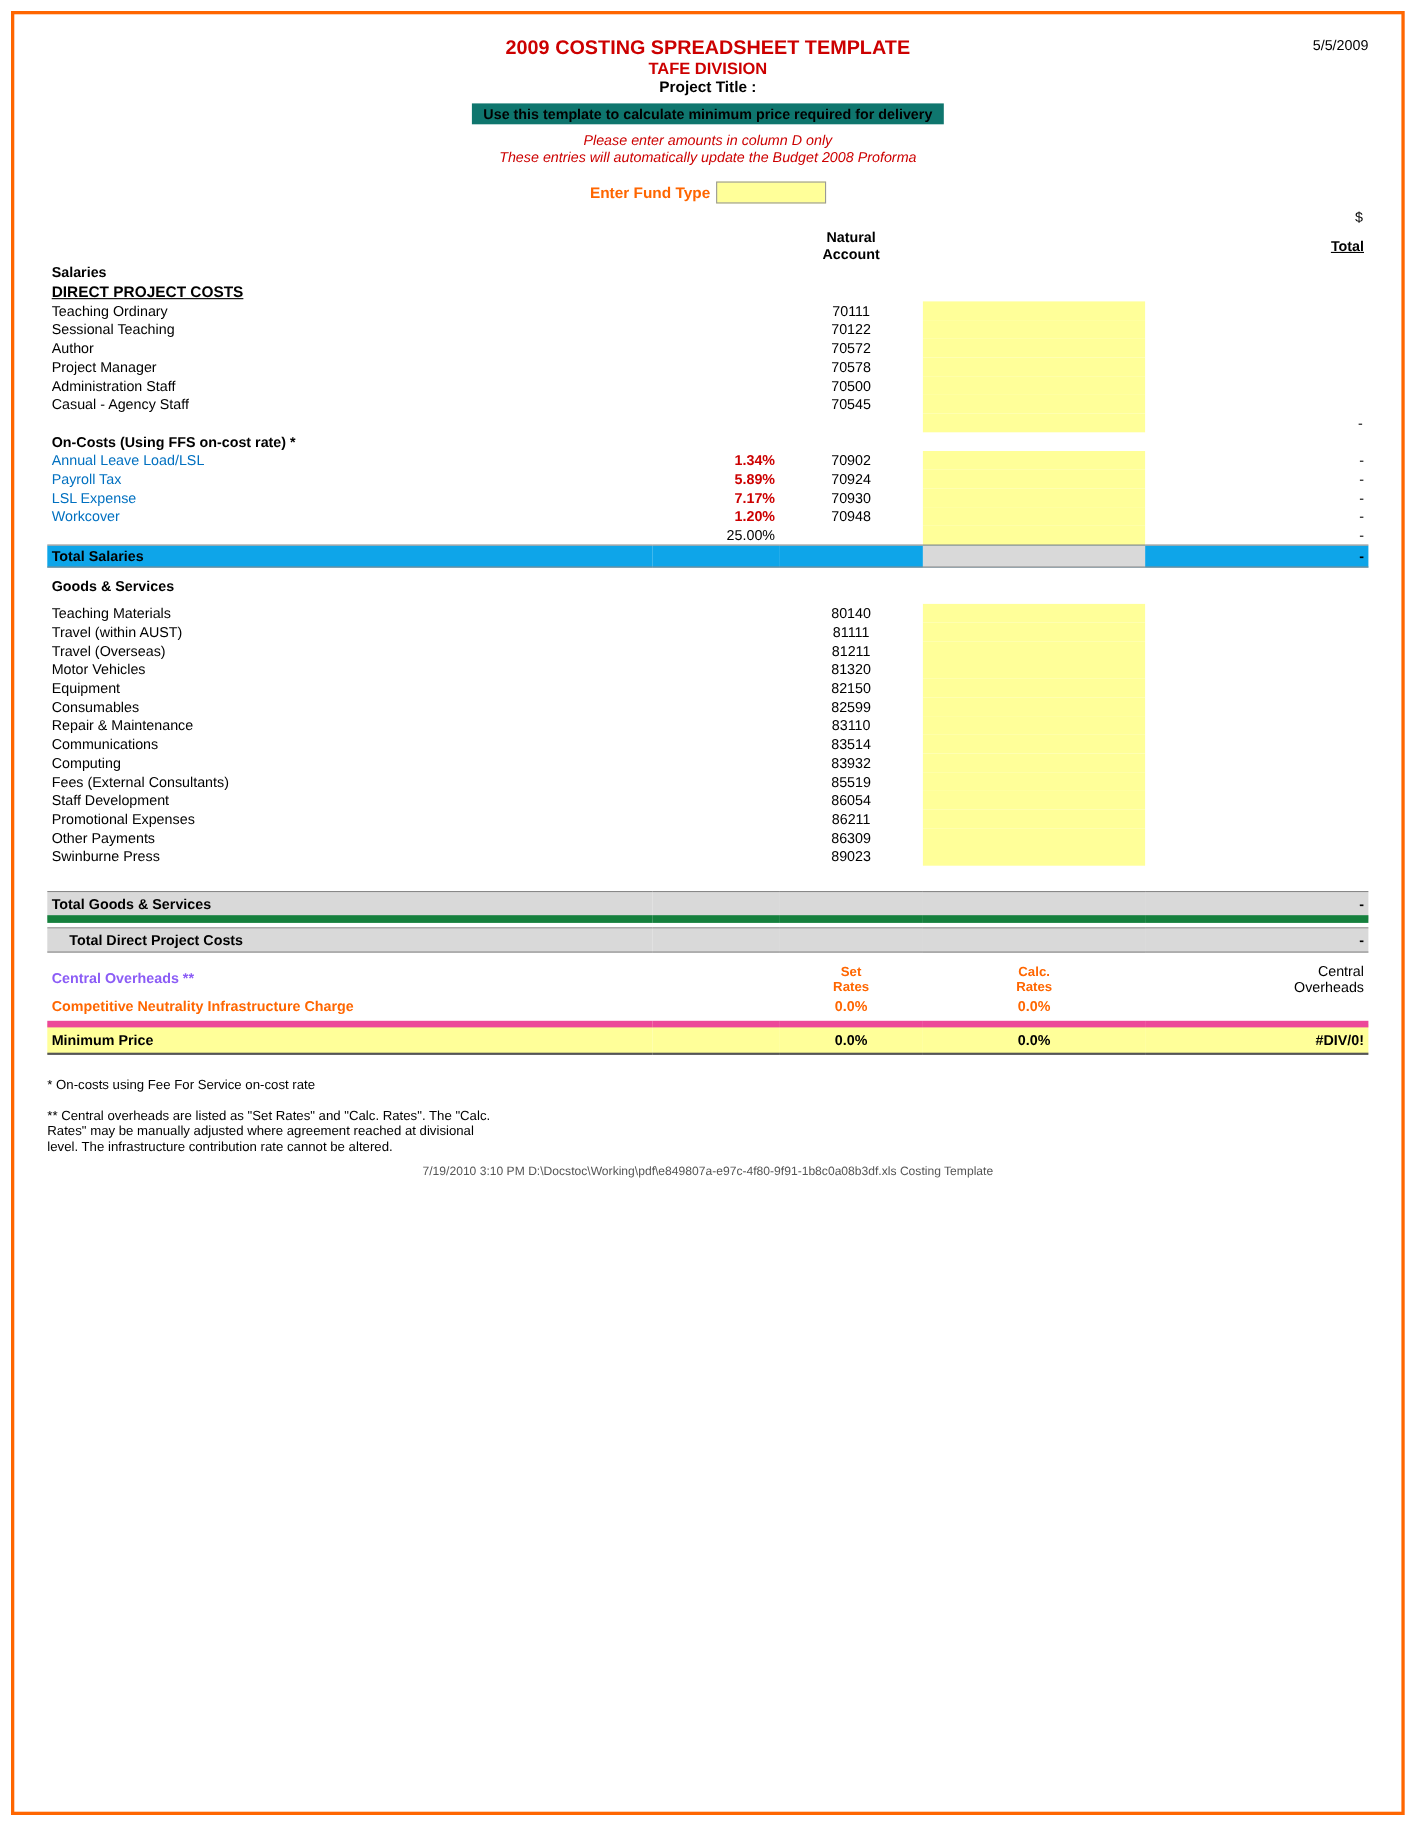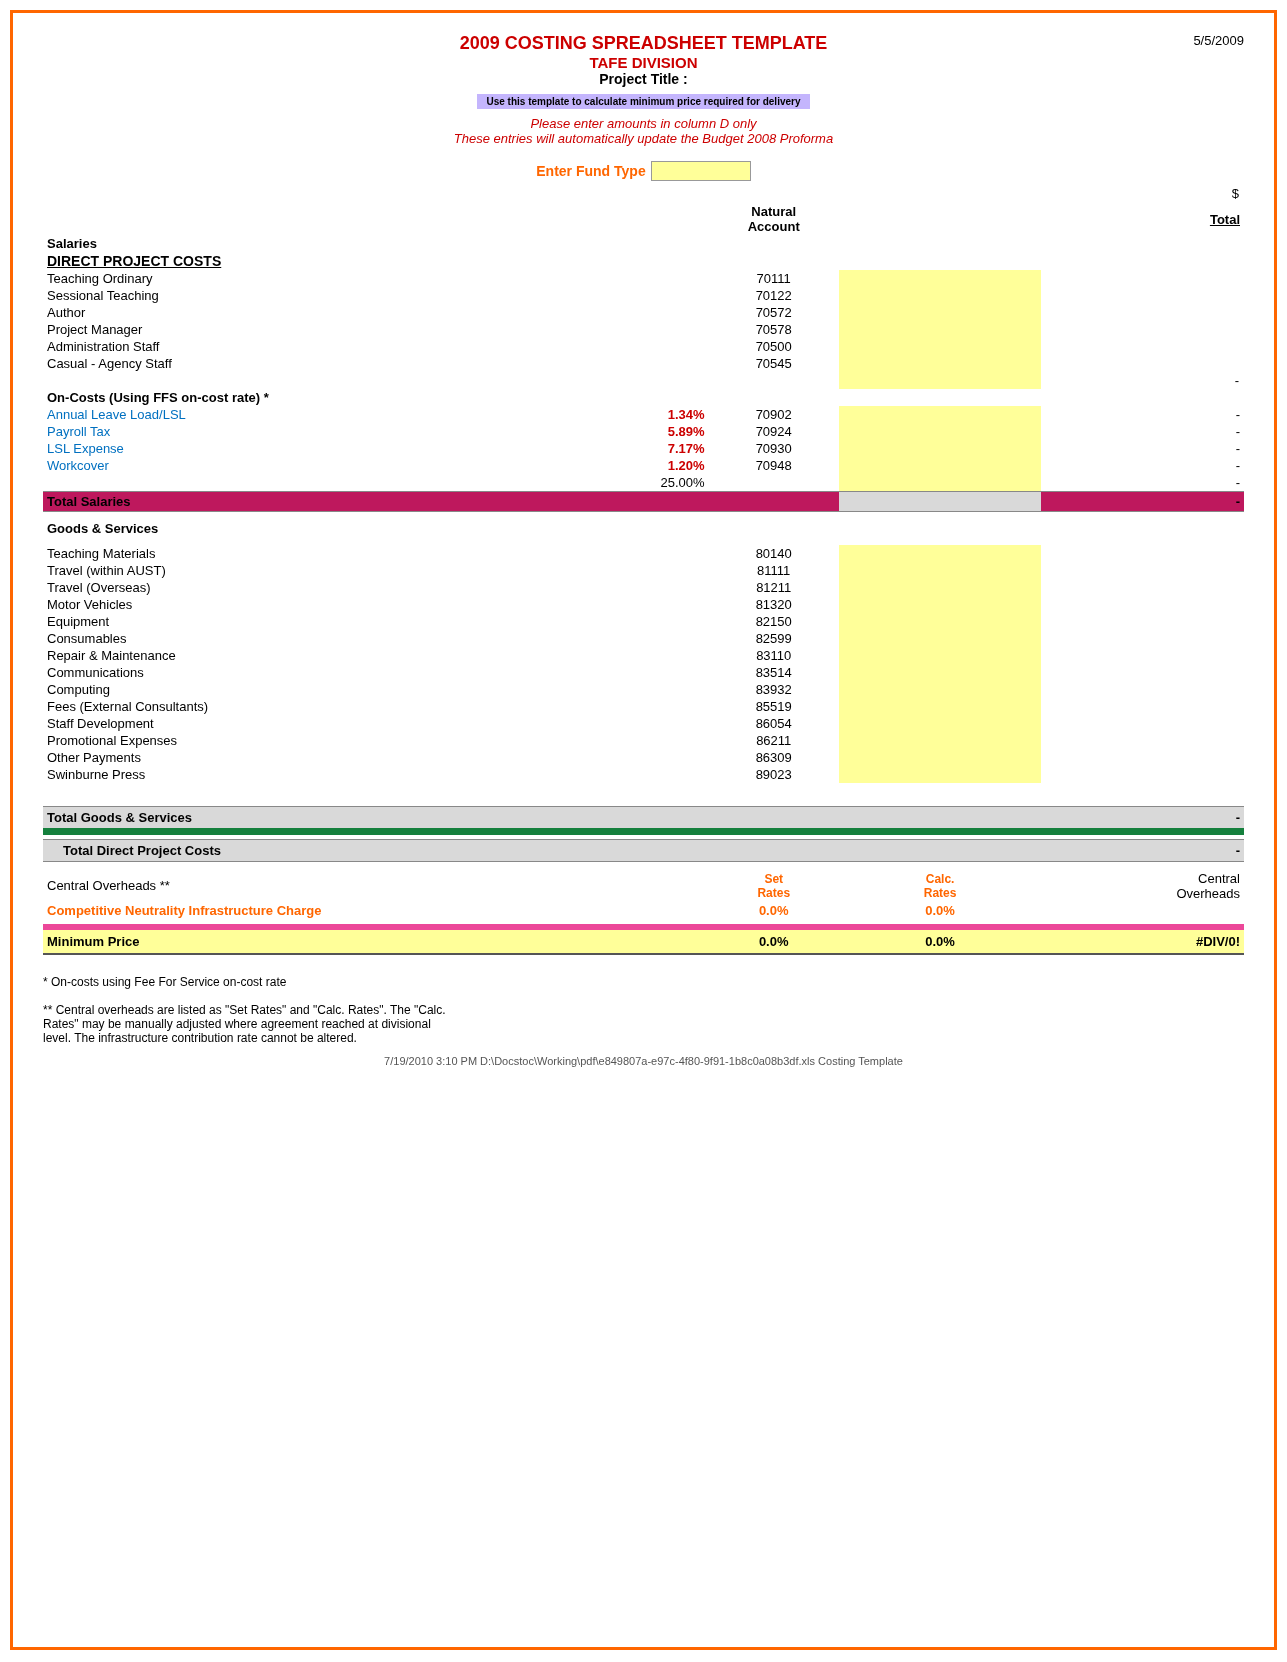--- a/index.html
+++ b/index.html
@@ -31,23 +31,23 @@
       font-size: 15px;
       font-weight: bold;
       color: #CC0000;
     }
     .project-title {
       font-size: 14px;
       font-weight: bold;
       color: #000;
     }
     .instruction-box {
-      background: #c4b5fd;
-      font-weight: bold;
-      font-size: 10px;
+      background: #0f766e;
+      font-weight: bold;
+      font-size: 13px;
       padding: 2px 10px;
       display: inline-block;
       margin: 3px 0;
     }
     .italic-red {
       color: #CC0000;
       font-style: italic;
       font-size: 13px;
     }
     .date-top {
@@ -274,21 +274,21 @@
         <td class="right-align">-</td>
       </tr>
       <tr>
         <td></td>
         <td class="right-align">25.00%</td>
         <td></td>
         <td class="yellow-bg"></td>
         <td class="right-align">-</td>
       </tr>
 
-      <tr style="background:#be185d; border-top:1px solid #888; border-bottom:1px solid #888;">
+      <tr style="background:#0ea5e9; border-top:1px solid #888; border-bottom:1px solid #888;">
         <td style="font-weight:bold; padding:2px 4px;">Total Salaries</td>
         <td></td>
           <td></td>
         <td style="background:#D9D9D9;"></td>
         <td class="right-align" style="font-weight:bold;">-</td>
       </tr>
 
       <tr class="spacer-row">
           <td colspan="5"></td>
         </tr>
@@ -431,21 +431,21 @@
           <td></td>
         <td style="background:#D9D9D9;"></td>
         <td class="right-align" style="font-weight:bold;">-</td>
       </tr>
 
       <tr class="spacer-row">
           <td colspan="5"></td>
         </tr>
 
       <tr>
-        <td style="font-weight:normal; color:#000000;">Central Overheads **</td>
+        <td style="font-weight:bold; color:#8b5cf6;">Central Overheads **</td>
         <td></td>
         <td class="center-align" style="font-weight:bold; font-size:12px; color:#FF6600;">Set<br>Rates</td>
         <td class="center-align" style="font-weight:bold; font-size:12px; color:#FF6600;">Calc.<br>Rates</td>
         <td class="right-align" style="font-weight:normal; color:#000000;">Central<br>Overheads</td>
       </tr>
       <tr>
         <td style="font-weight:bold; color:#FF6600;">Competitive Neutrality Infrastructure Charge</td>
         <td></td>
         <td class="center-align" style="font-weight:bold; color:#FF6600;">0.0%</td>
         <td class="center-align" style="font-weight:bold; color:#FF6600;">0.0%</td>

